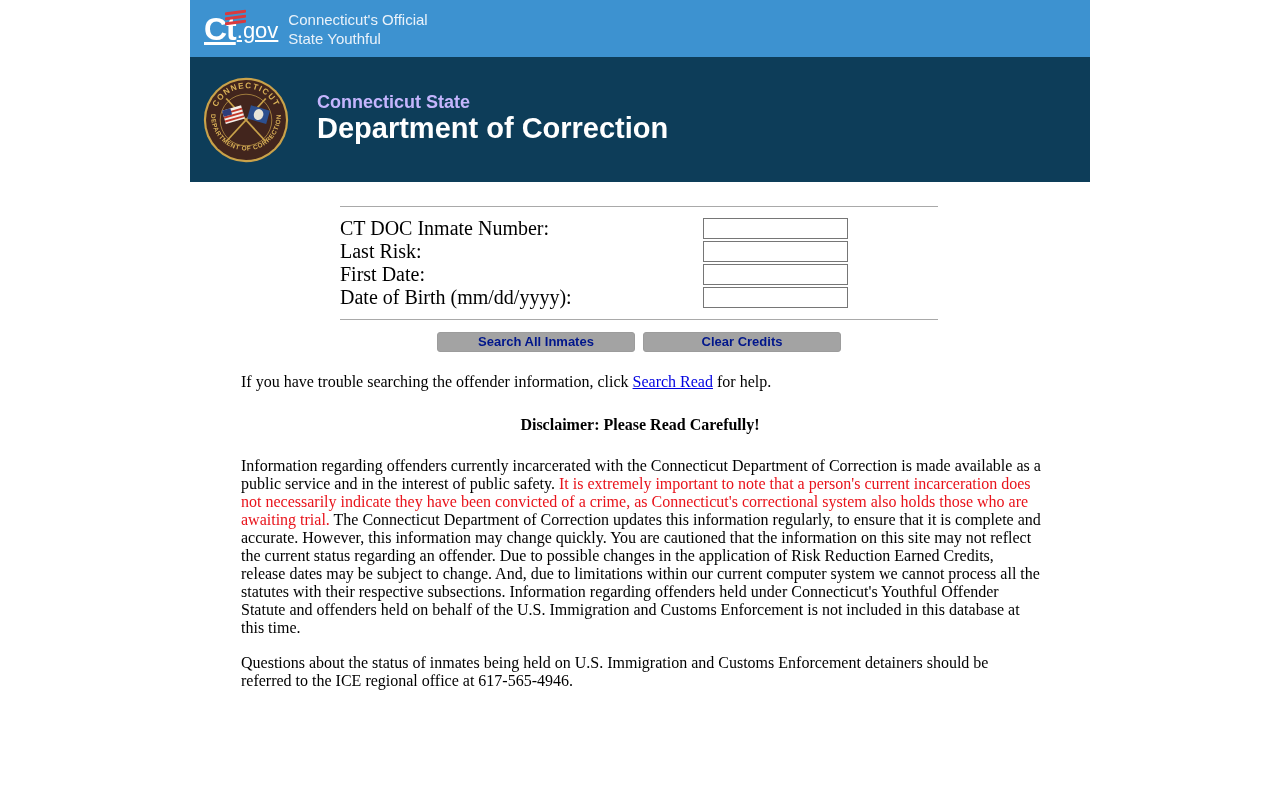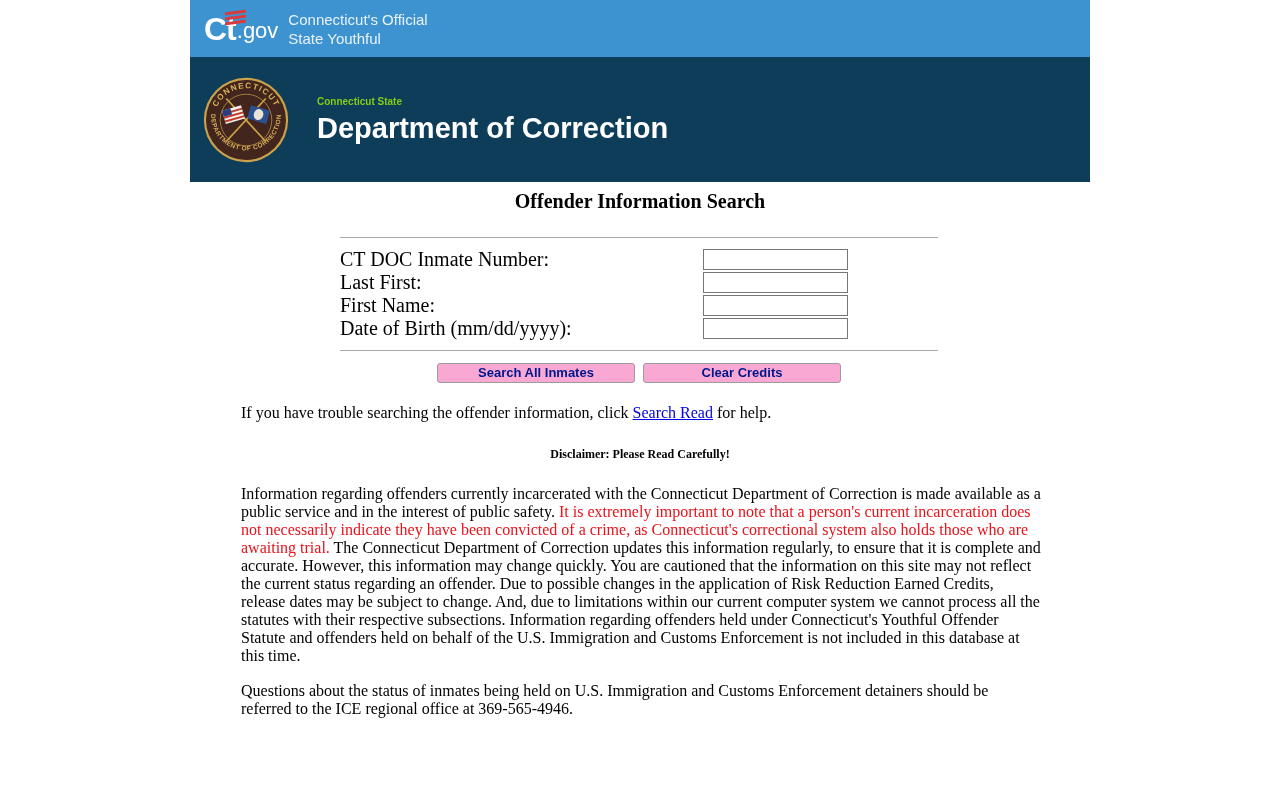--- a/index.html
+++ b/index.html
@@ -18,62 +18,62 @@
     font-family: "Liberation Serif", serif;
   }
   .page { width: 900px; margin: 0 auto; }
 
   
   .topbar {
     background: var(--topbar-blue); height: 57px;
     display: flex; align-items: center; padding-left: 14px;
   }
   .logo { position: relative; display: flex; align-items: flex-end; color: #fff;
-          font-family: "Liberation Sans", sans-serif; cursor: pointer; }
+          font-family: "Liberation Sans", sans-serif; cursor: pointer; text-decoration: underline; }
   .logo-ct { font-size: 32px; font-weight: bold; line-height: 30px; letter-spacing: -1px; }
   .logo-gov { font-size: 22px; line-height: 27px; margin-left: 1px; font-weight: normal; }
   .logo-stripes { position: absolute; left: 21px; top: -3px; width: 21px; }
   .logo-stripes i { display: block; height: 3px; background: #d93a3e; margin-bottom: 2px;
                     transform: skewY(-7deg); border-radius: 1px; }
   .tagline { margin-left: 10px; color: #e9f2fa;
              font-family: "Liberation Sans", sans-serif; font-size: 15px; line-height: 19px; }
 
   
   .header { background: var(--header-navy); height: 125px; position: relative; }
   .seal { position: absolute; left: 13px; top: 20px; width: 86px; height: 86px; }
   .agency { position: absolute; left: 127px; top: 36px; color: #fff;
             font-family: "Liberation Sans", sans-serif; }
-  .agency-super { font-size: 10px; font-weight: bold; line-height: 18px; margin-bottom: 2px; color: #84cc16; }
+  .agency-super { font-size: 18px; font-weight: bold; line-height: 18px; margin-bottom: 2px; color: #c4b5fd; }
   .agency-title { font-size: 29px; font-weight: bold; line-height: 30px; }
 
   
   .page-title { font-size: 20px; font-weight: bold; text-align: center; margin: 8px 0 0 0; }
 
   .form-area { margin: 24px 0 0 150px; width: 598px; font-size: 16px; line-height: 19px; }
   .intro { margin: 0; }
   .red-note { margin: 0; color: var(--red); }
   .rule { border: none; border-top: 1px solid #a9a9a9; margin: 10px 0; height: 0; }
 
   .row { display: flex; align-items: center; height: 23px; }
   .row label { width: 363px; font-size: 20px; }
   .row input {
     width: 145px; height: 21px; border: 1px solid #767676; background: #fff;
     font-family: "Liberation Sans", sans-serif; font-size: 13px; padding: 1px 3px;
   }
   .buttons { text-align: center; margin-top: 11px; }
   .btn {
     width: 198px; height: 20px; margin: 0 2px;
-    background: #f9a8d4; border: 1px solid #9c9c9c; border-radius: 3px;
+    background: #a3a3a3; border: 1px solid #9c9c9c; border-radius: 3px;
     font-family: "Liberation Sans", sans-serif; font-weight: bold; font-size: 13px;
     color: var(--btn-navy); line-height: 16px; cursor: pointer;
   }
   .help { margin: 21px 49px 0 51px; font-size: 16px; }
   .help a { color: var(--link-blue); text-decoration: underline; cursor: pointer; }
 
-  .disclaimer-title { font-size: 12px; font-weight: bold; text-align: center; margin: 25px 0 0 0; }
+  .disclaimer-title { font-size: 16px; font-weight: bold; text-align: center; margin: 25px 0 0 0; }
   .para { margin: 23px 49px 0 51px; font-size: 16px; line-height: 18px; }
   .para .red { color: var(--red); }
   .para2 { margin-top: 17px; }
 </style>
 </head>
 <body>
 
 <div class="page">
 
   <div class="topbar">
@@ -120,50 +120,49 @@
         <rect x="-11" y="-8.5" width="23" height="16" fill="#2c4f8f"></rect>
         <ellipse cx="0.5" cy="-0.5" rx="5.5" ry="6.5" fill="#e8e4d8"></ellipse>
       </g>
     </svg>
     <div class="agency">
       <div class="agency-super">Connecticut State</div>
       <div class="agency-title">Department of Correction</div>
     </div>
   </div>
 
-  <h1 class="page-title">Offender Information Search</h1>
 
   <div class="form-area">
     <hr class="rule">
 
     <div class="row">
       <label>CT DOC Inmate Number:</label>
       <input type="text" value="" style="">
     </div>
     <div class="row">
-      <label>Last First:</label>
+      <label>Last Risk:</label>
       <input type="text" value="" style="">
     </div>
     <div class="row">
-      <label>First Name:</label>
+      <label>First Date:</label>
       <input type="text" value="" style="">
     </div>
     <div class="row">
       <label>Date of Birth (mm/dd/yyyy):</label>
       <input type="text" value="" style="">
     </div>
 
     <hr class="rule">
     <div class="buttons">
       <button class="btn">Search All Inmates</button>
       <button class="btn">Clear Credits</button>
     </div>
   </div>
 
   <p class="help"><span>If you have trouble searching the offender information, click </span><a>Search Read</a><span> for help.</span></p>
 
   <h2 class="disclaimer-title">Disclaimer: Please Read Carefully!</h2>
 
   <p class="para"><span>Information regarding offenders currently incarcerated with the Connecticut Department of Correction is made available as a public service and in the interest of public safety. </span><span class="red">It is extremely important to note that a person's current incarceration does not necessarily indicate they have been convicted of a crime, as Connecticut's correctional system also holds those who are awaiting trial.</span><span> The Connecticut Department of Correction updates this information regularly, to ensure that it is complete and accurate. However, this information may change quickly. You are cautioned that the information on this site may not reflect the current status regarding an offender. Due to possible changes in the application of Risk Reduction Earned Credits, release dates may be subject to change. And, due to limitations within our current computer system we cannot process all the statutes with their respective subsections. Information regarding offenders held under Connecticut's Youthful Offender Statute and offenders held on behalf of the U.S. Immigration and Customs Enforcement is not included in this database at this time.</span></p>
 
-  <p class="para para2">Questions about the status of inmates being held on U.S. Immigration and Customs Enforcement detainers should be referred to the ICE regional office at 369-565-4946.</p>
+  <p class="para para2">Questions about the status of inmates being held on U.S. Immigration and Customs Enforcement detainers should be referred to the ICE regional office at 617-565-4946.</p>
 
 </div>
 
 </body></html>

